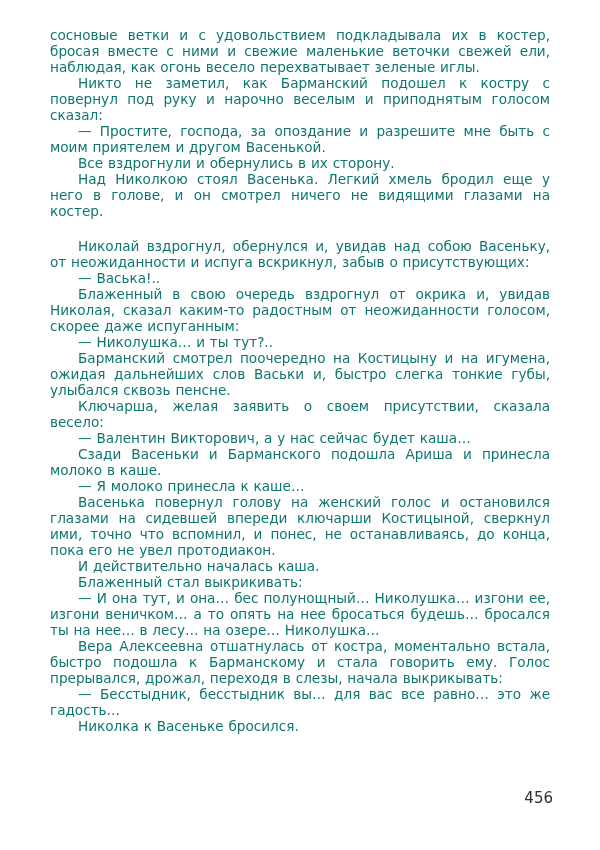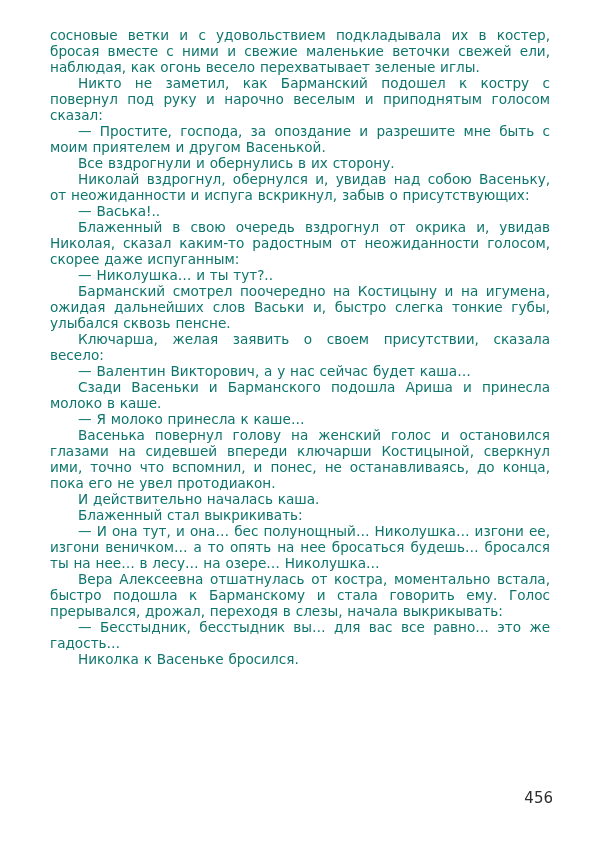--- a/index.html
+++ b/index.html
@@ -26,38 +26,40 @@
     line-height: 16px;
     color: #0f766e;
     text-align: justify;
     text-indent: 28px;
     word-spacing: 0.5px;
   }
   .para.no-indent {
     text-indent: 0;
   }
   .para.space-before {
+    margin-top: 19px;
   }
   .page-number {
     position: absolute;
     right: 47px;
     bottom: 43px;
     font-size: 15px;
     color: #2e2e2e;
   }
 </style>
 </head>
 <body>
 
 <div class="page">
   <div class="text-block">
     <p class="para no-indent">сосновые ветки и с удовольствием подкладывала их в костер, бросая вместе с ними и свежие маленькие веточки свежей ели, наблюдая, как огонь весело перехватывает зеленые иглы.</p>
     <p class="para">Никто не заметил, как Барманский подошел к костру с повернул под руку и нарочно веселым и приподнятым голосом сказал:</p>
     <p class="para">— Простите, господа, за опоздание и разрешите мне быть с моим приятелем и другом Васенькой.</p>
     <p class="para">Все вздрогнули и обернулись в их сторону.</p>
+    <p class="para">Над Николкою стоял Васенька. Легкий хмель бродил еще у него в голове, и он смотрел ничего не видящими глазами на костер.</p>
     <p class="para space-before">Николай вздрогнул, обернулся и, увидав над собою Васеньку, от неожиданности и испуга вскрикнул, забыв о присутствующих:</p>
     <p class="para">— Васька!..</p>
     <p class="para">Блаженный в свою очередь вздрогнул от окрика и, увидав Николая, сказал каким-то радостным от неожиданности голосом, скорее даже испуганным:</p>
     <p class="para">— Николушка… и ты тут?..</p>
     <p class="para">Барманский смотрел поочередно на Костицыну и на игумена, ожидая дальнейших слов Васьки и, быстро слегка тонкие губы, улыбался сквозь пенсне.</p>
     <p class="para">Ключарша, желая заявить о своем присутствии, сказала весело:</p>
     <p class="para">— Валентин Викторович, а у нас сейчас будет каша…</p>
     <p class="para">Сзади Васеньки и Барманского подошла Ариша и принесла молоко в каше.</p>
     <p class="para">— Я молоко принесла к каше…</p>
     <p class="para">Васенька повернул голову на женский голос и остановился глазами на сидевшей впереди ключарши Костицыной, сверкнул ими, точно что вспомнил, и понес, не останавливаясь, до конца, пока его не увел протодиакон.</p>

